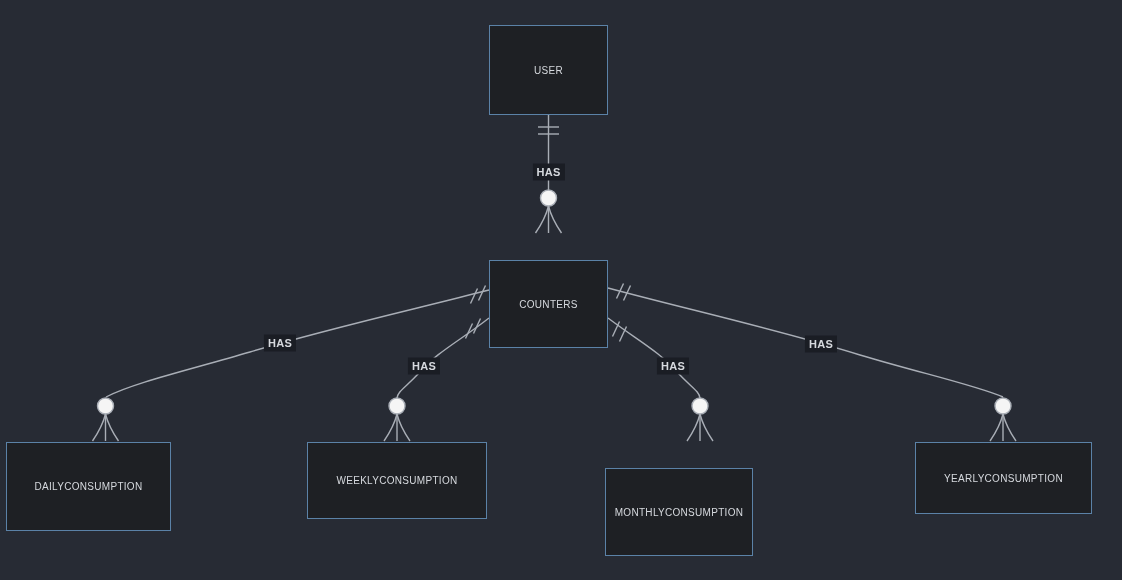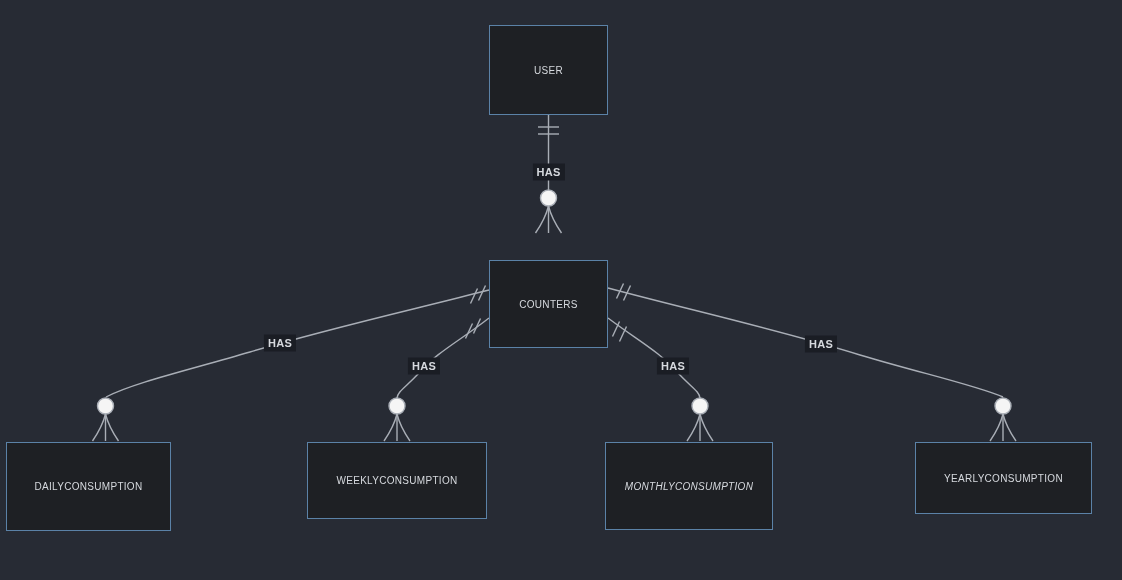--- a/index.html
+++ b/index.html
@@ -111,21 +111,21 @@
   </div>
   <div class="entity" style="left:489px;top:220px;width:119px;height:88px;margin-top:40px;">
     <span class="entity-label">COUNTERS</span>
   </div>
   <div class="entity" style="left:6px;top:442px;width:165px;height:89px;">
     <span class="entity-label">DAILYCONSUMPTION</span>
   </div>
   <div class="entity" style="left:307px;top:442px;width:180px;height:77px;">
     <span class="entity-label">WEEKLYCONSUMPTION</span>
   </div>
-  <div class="entity" style="left:605px;top:442px;width:168px;height:88px;font-style:italic;">
+  <div class="entity" style="left:605px;top:468px;width:148px;height:88px;">
     <span class="entity-label">MONTHLYCONSUMPTION</span>
   </div>
   <div class="entity" style="left:915px;top:442px;width:177px;height:72px;">
     <span class="entity-label">YEARLYCONSUMPTION</span>
   </div>
 
   <div class="rel-label" style="left:548.5px;top:172px;">HAS</div>
   <div class="rel-label" style="left:280px;top:343px;">HAS</div>
   <div class="rel-label" style="left:424px;top:366px;">HAS</div>
   <div class="rel-label" style="left:673px;top:366px;">HAS</div>

